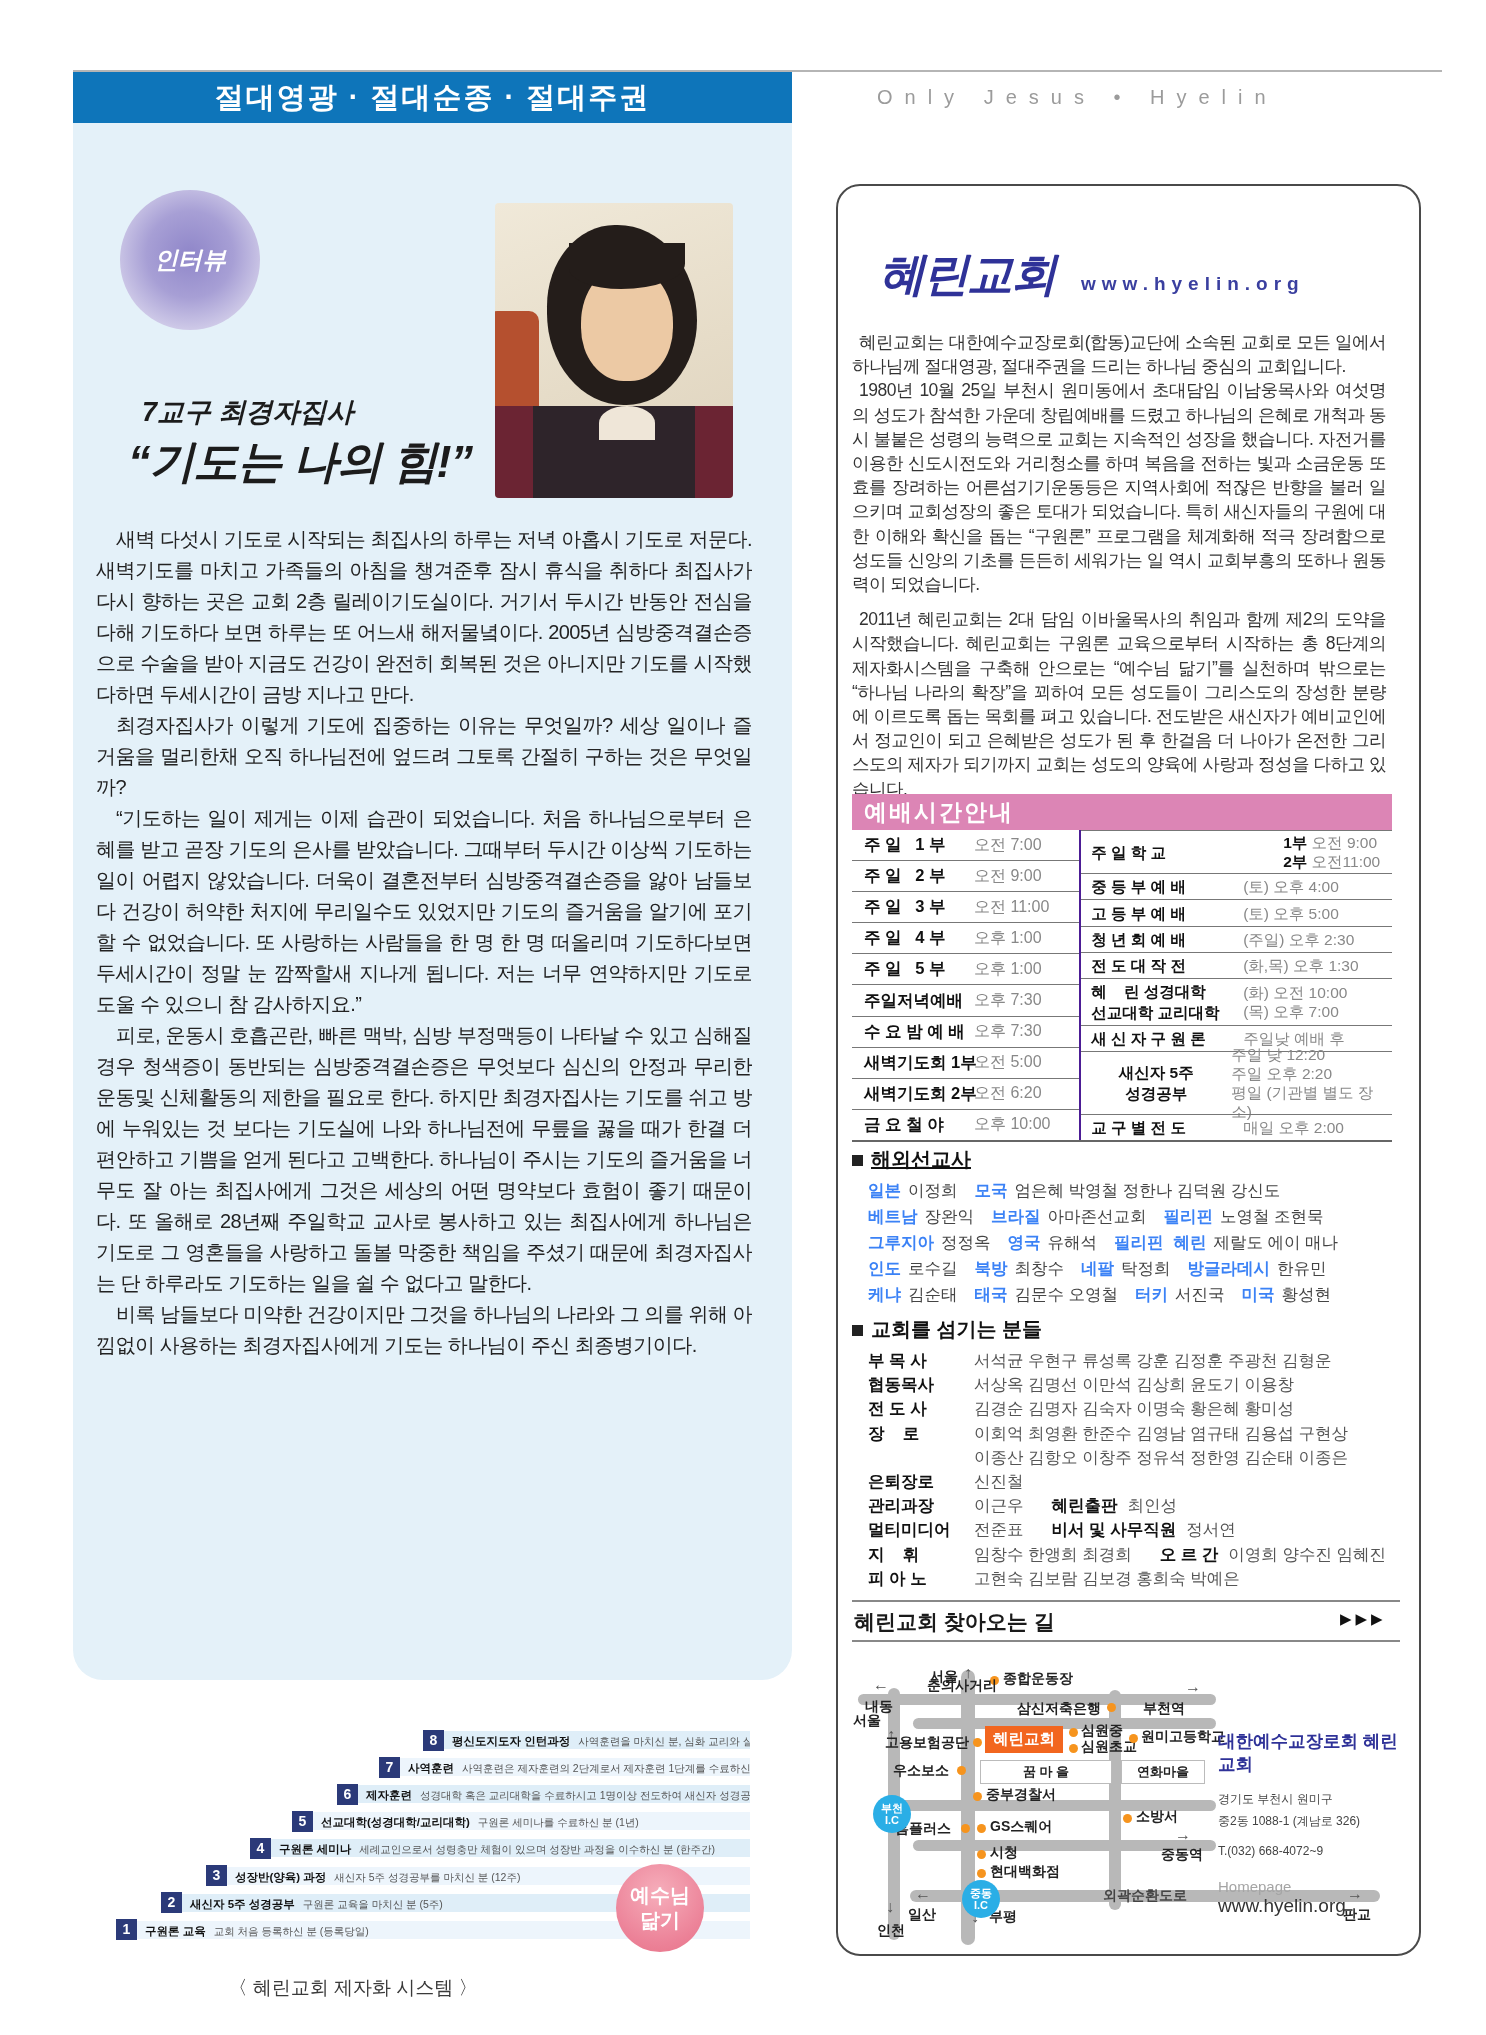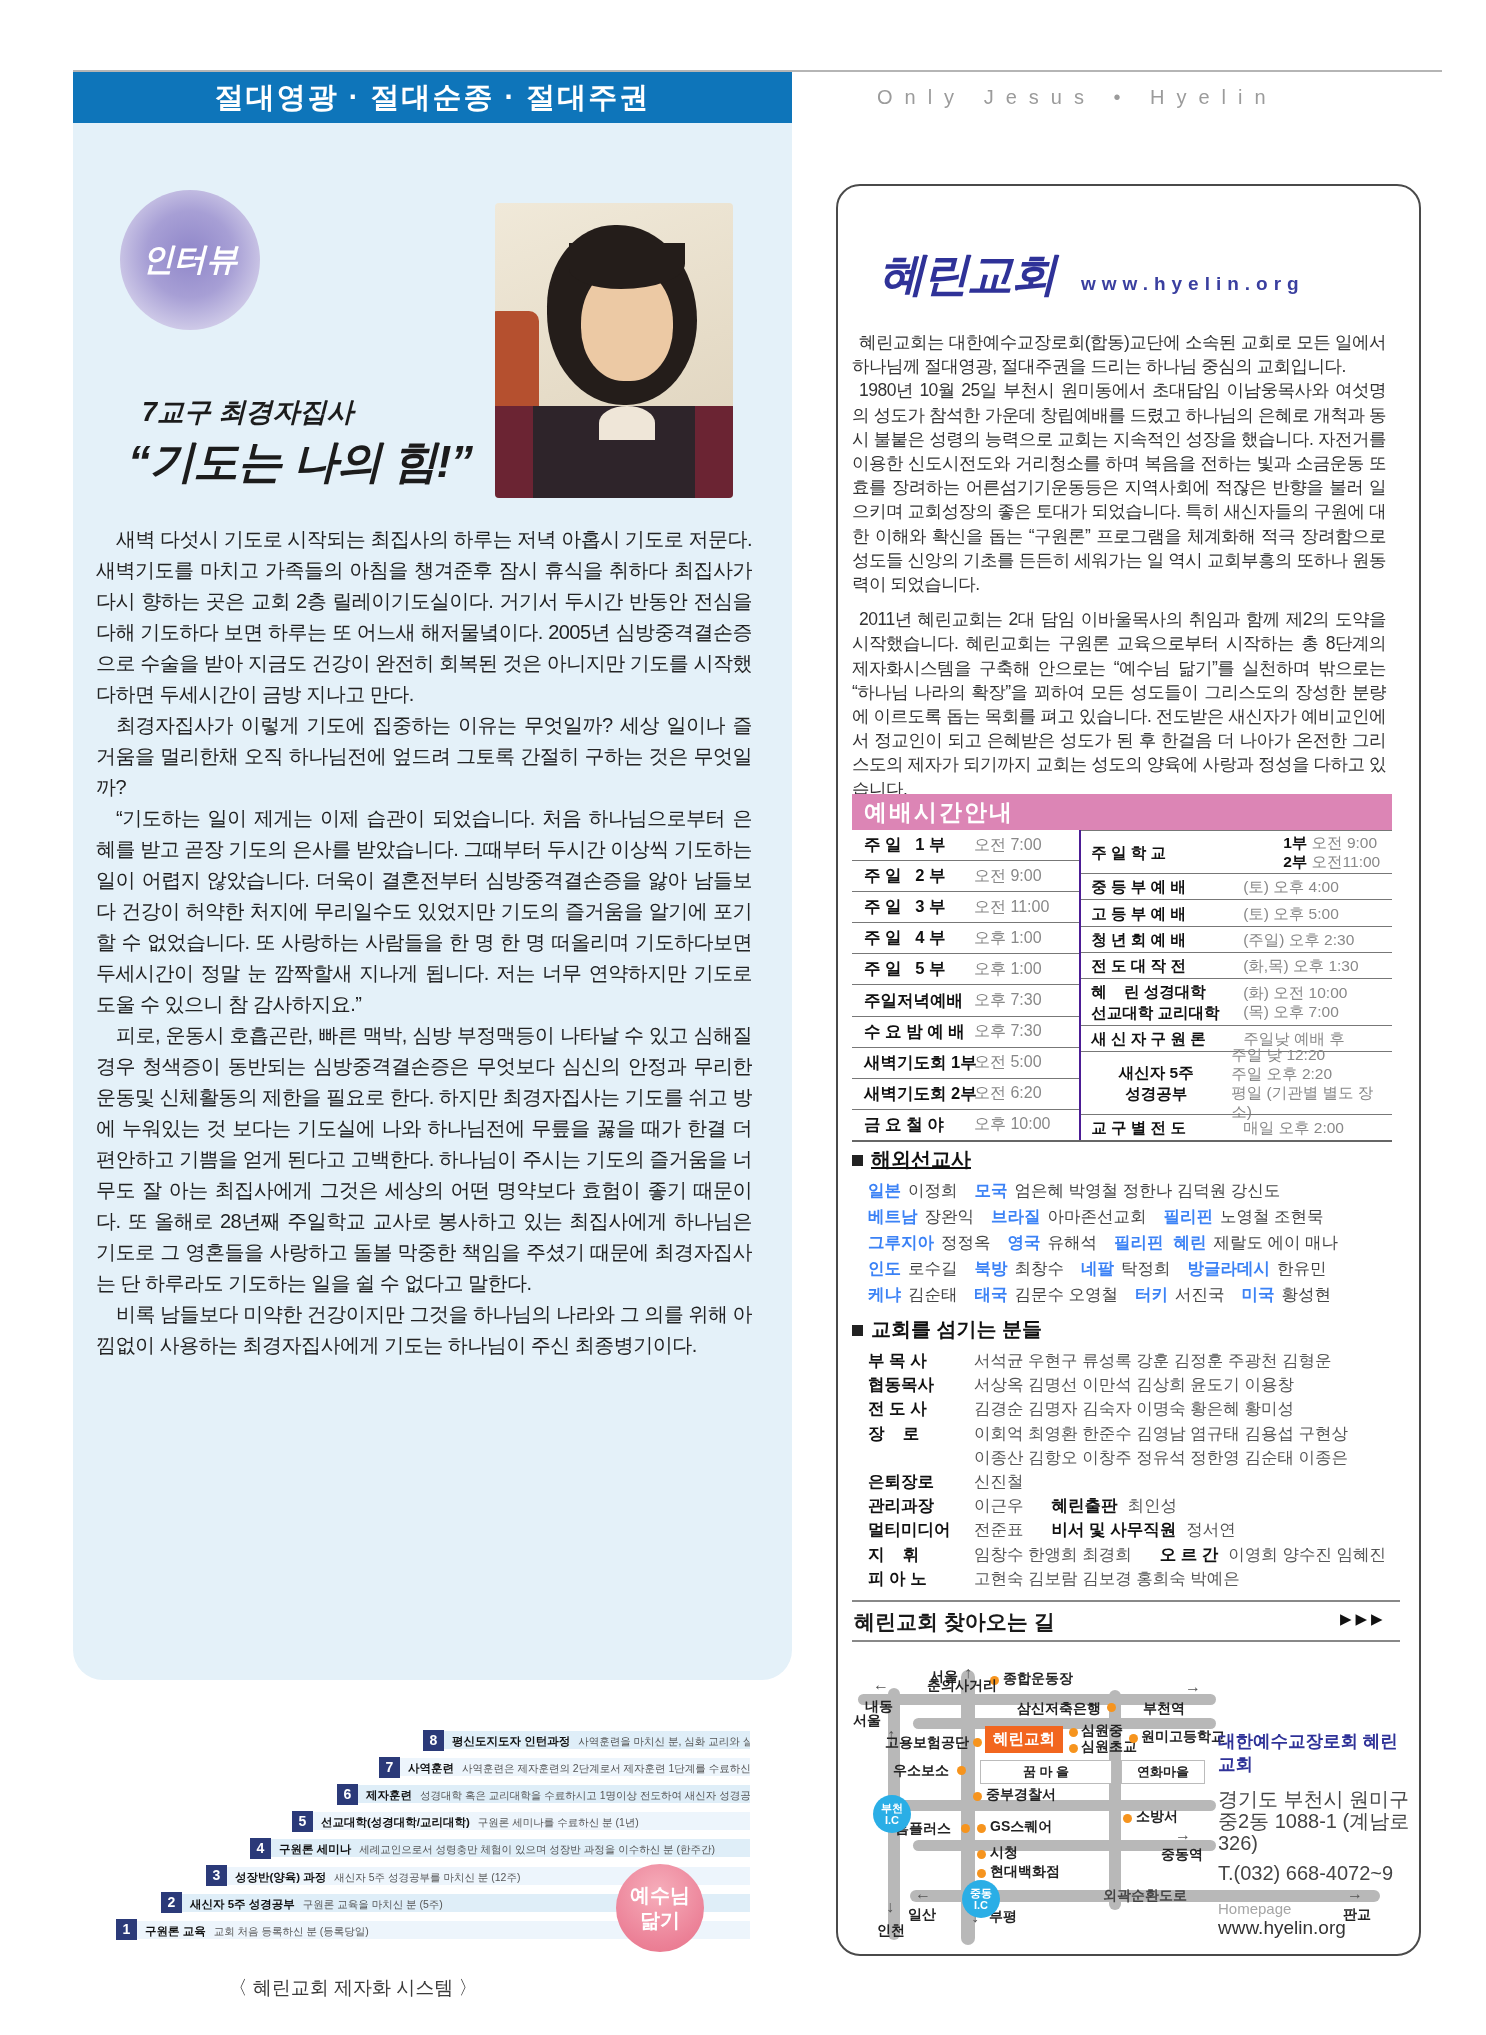--- a/index.html
+++ b/index.html
@@ -9,21 +9,21 @@
   
   .topline{left:73px;top:70px;width:1369px;height:2px;background:#b5b5b5;}
   .bluebar{left:73px;top:72px;width:719px;height:51px;background:#0e75ba;display:flex;align-items:center;justify-content:center;}
   .slogan{color:#fff;font-size:29px;font-weight:bold;letter-spacing:2px;}
   .onlyjesus{left:877px;top:72px;width:460px;height:51px;line-height:51px;font-size:20px;color:#9b9b9b;letter-spacing:12px;white-space:nowrap;}
   
   .panel{left:73px;top:123px;width:719px;height:1557px;background:#e4f1f9;border-radius:0 0 30px 30px;}
   .badge{left:120px;top:190px;width:140px;height:140px;border-radius:50%;
          background:radial-gradient(circle at 50% 46%, #8f86c9 0%, #a79fd5 42%, #cdc8e7 72%, #e2e0f2 88%, rgba(228,241,249,0) 100%);
          display:flex;align-items:center;justify-content:center;}
-  .badge span{color:#fff;font-size:32px;font-style:italic;font-weight:bold;}
+  .badge span{color:#fff;font-size:24px;font-style:italic;font-weight:bold;}
   
   .photo{left:495px;top:203px;width:238px;height:295px;border-radius:4px;overflow:hidden;
          background:linear-gradient(160deg,#f0e9d9 0%,#e6dcc8 55%,#ddd2bc 100%);}
   .photo .chair{position:absolute;left:-8px;top:108px;width:52px;height:130px;background:#b5502f;border-radius:10px;}
   .photo .hair{position:absolute;left:52px;top:22px;width:150px;height:180px;background:#241d1a;border-radius:46% 54% 48% 52%;}
   .photo .face{position:absolute;left:86px;top:62px;width:92px;height:116px;background:#ecc9a4;border-radius:50% 50% 46% 46%;}
   .photo .fringe{position:absolute;left:74px;top:40px;width:116px;height:46px;background:#241d1a;border-radius:0 0 55% 45%;}
   .photo .body{position:absolute;left:0;bottom:0;width:100%;height:92px;
                background:linear-gradient(90deg,#6b2433 0 16%,#2e242a 16% 84%,#6b2433 84%);}
   .photo .collar{position:absolute;left:104px;bottom:58px;width:56px;height:34px;background:#efe6d8;border-radius:50% 50% 0 0;}
@@ -98,21 +98,21 @@
   .map .arrow{position:absolute;color:#555;font-weight:bold;font-size:16px;}
   .mbox{position:absolute;background:#fff;border:1px solid #bbb;font-size:13px;font-weight:bold;
         display:flex;align-items:center;justify-content:center;}
   .church{position:absolute;left:140px;top:68px;width:78px;height:27px;background:#f2661f;color:#fff;
           font-size:15.5px;font-weight:bold;display:flex;align-items:center;justify-content:center;z-index:2;}
   .ic{position:absolute;width:38px;height:38px;border-radius:50%;background:#2aaee6;color:#fff;
       font-size:11px;font-weight:bold;line-height:12px;display:flex;flex-direction:column;align-items:center;justify-content:center;z-index:2;}
   
   .addr{left:1218px;top:1730px;width:192px;}
   .org{font-size:17.5px;font-weight:bold;color:#2f3298;line-height:23px;}
-  .aline{font-size:20px;color:#444;line-height:22px;}
+  .aline{font-size:12px;color:#444;line-height:22px;}
   .hplabel{font-size:15px;color:#a5a5a5;margin-top:16px;}
   .hpurl{font-size:19px;color:#333;}
 </style>
 </head>
 <body>
 
 <div class="page">
 
   <div class="abs topline"></div>
   <div class="abs bluebar">

